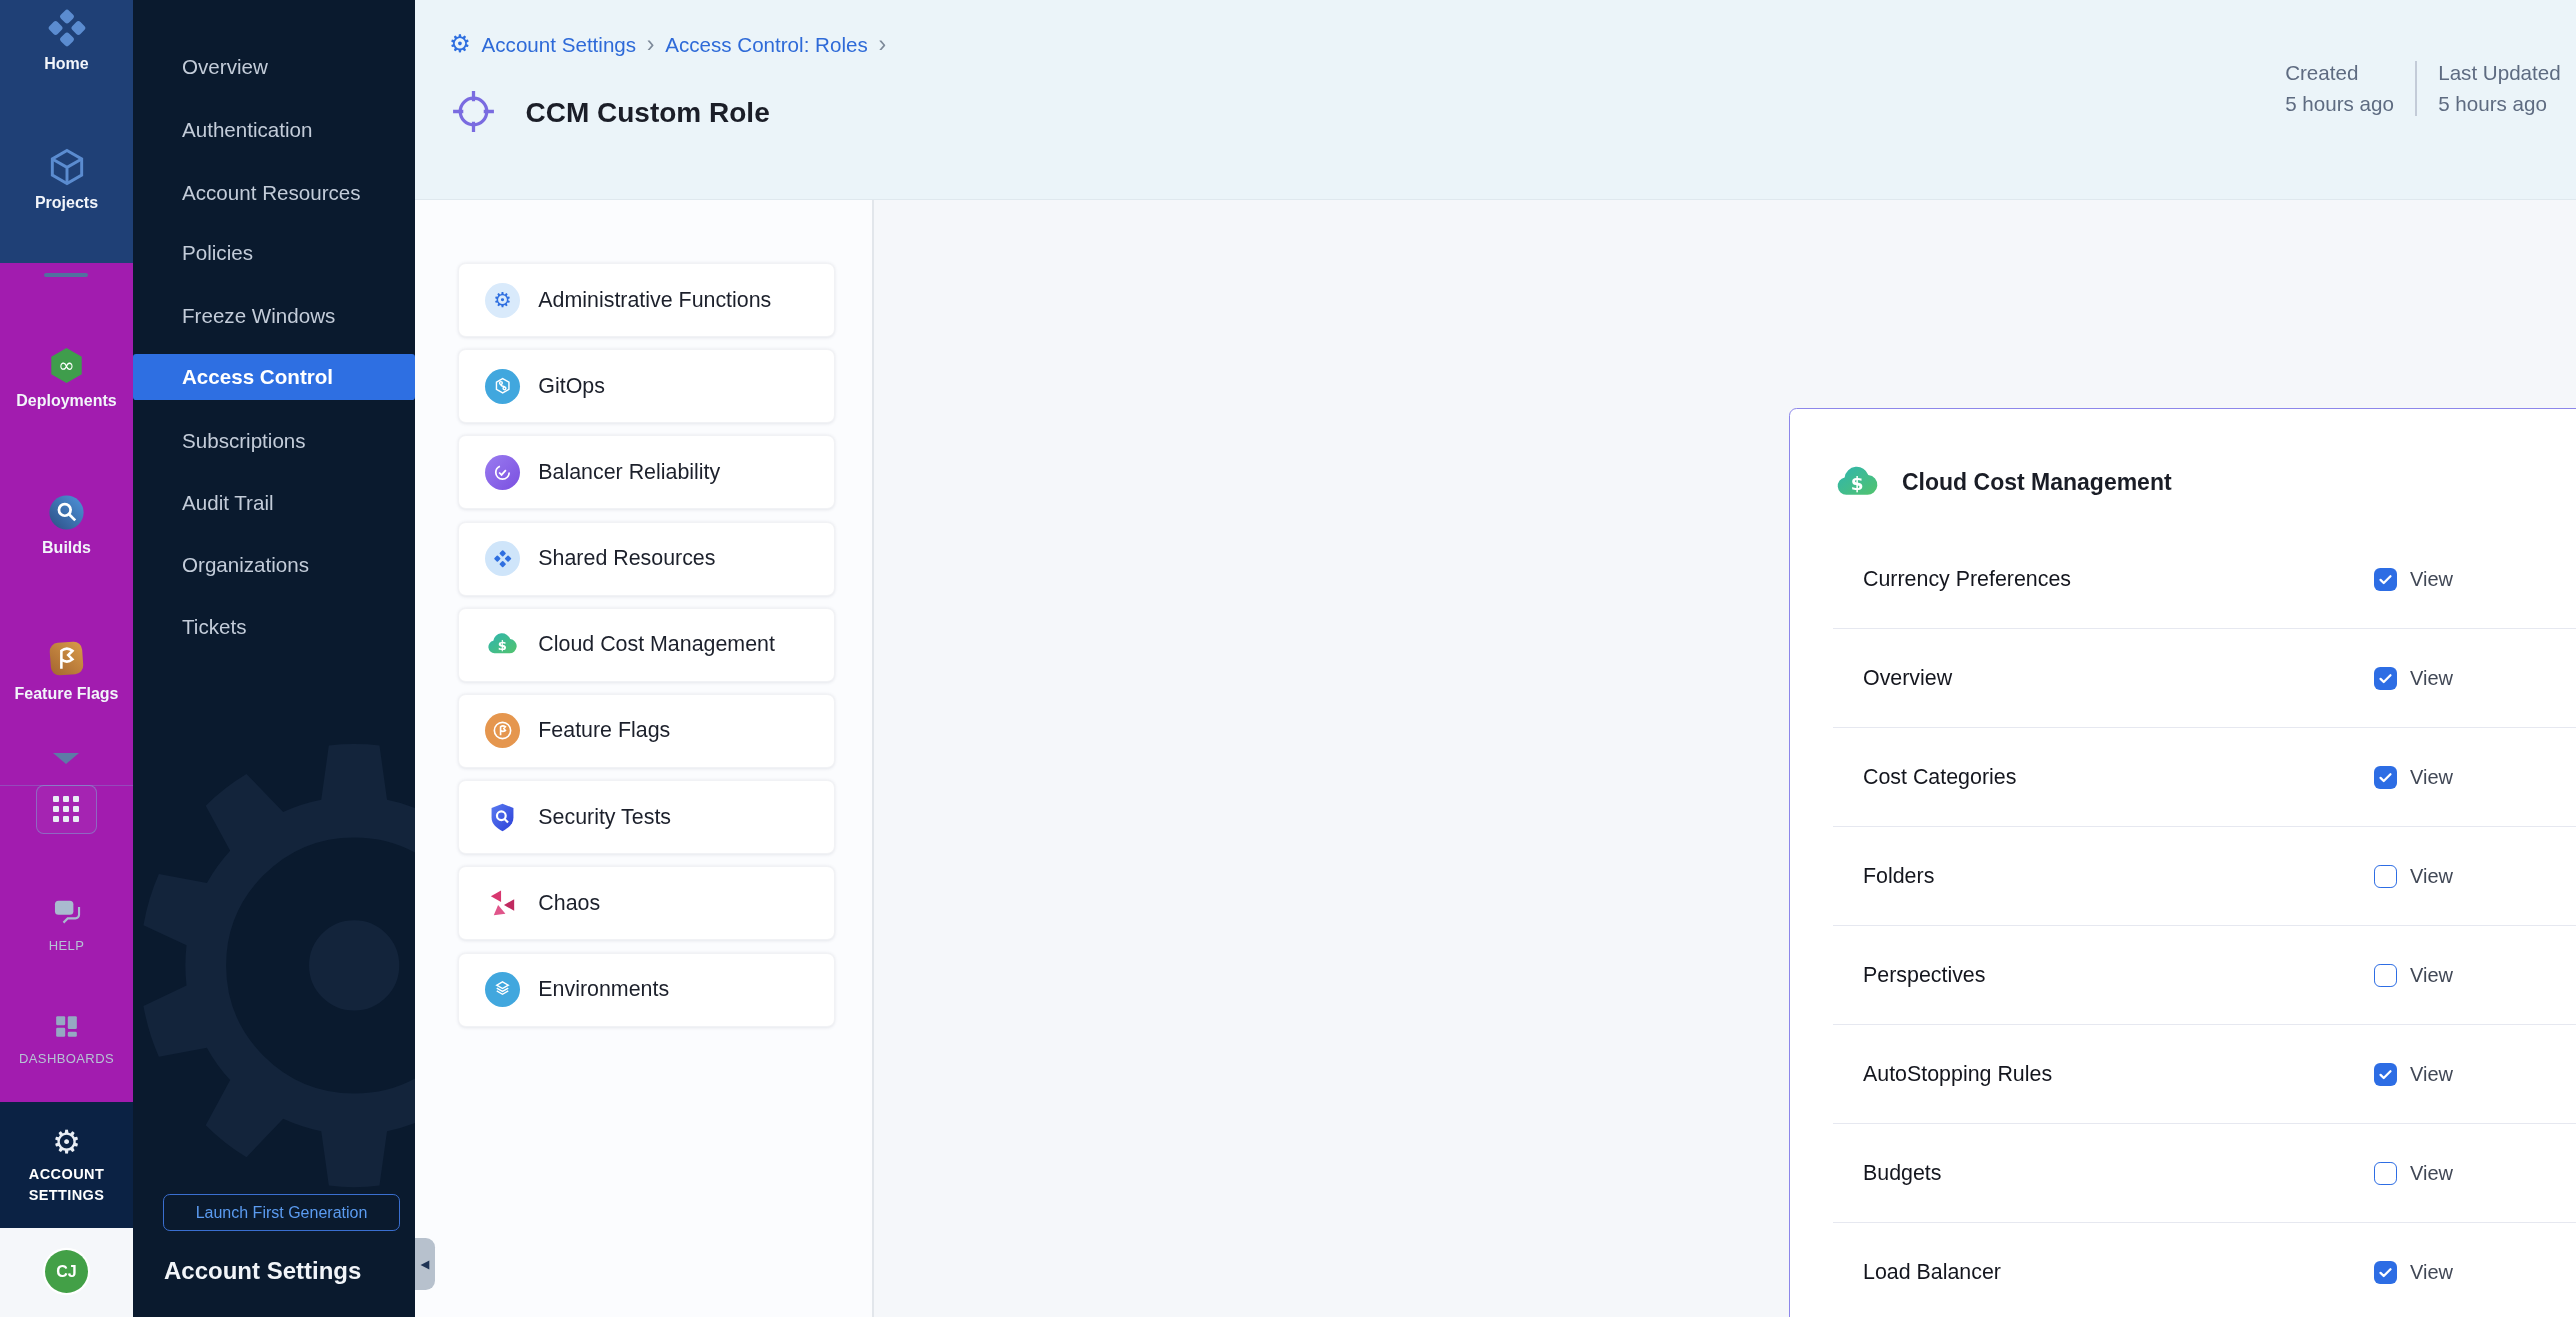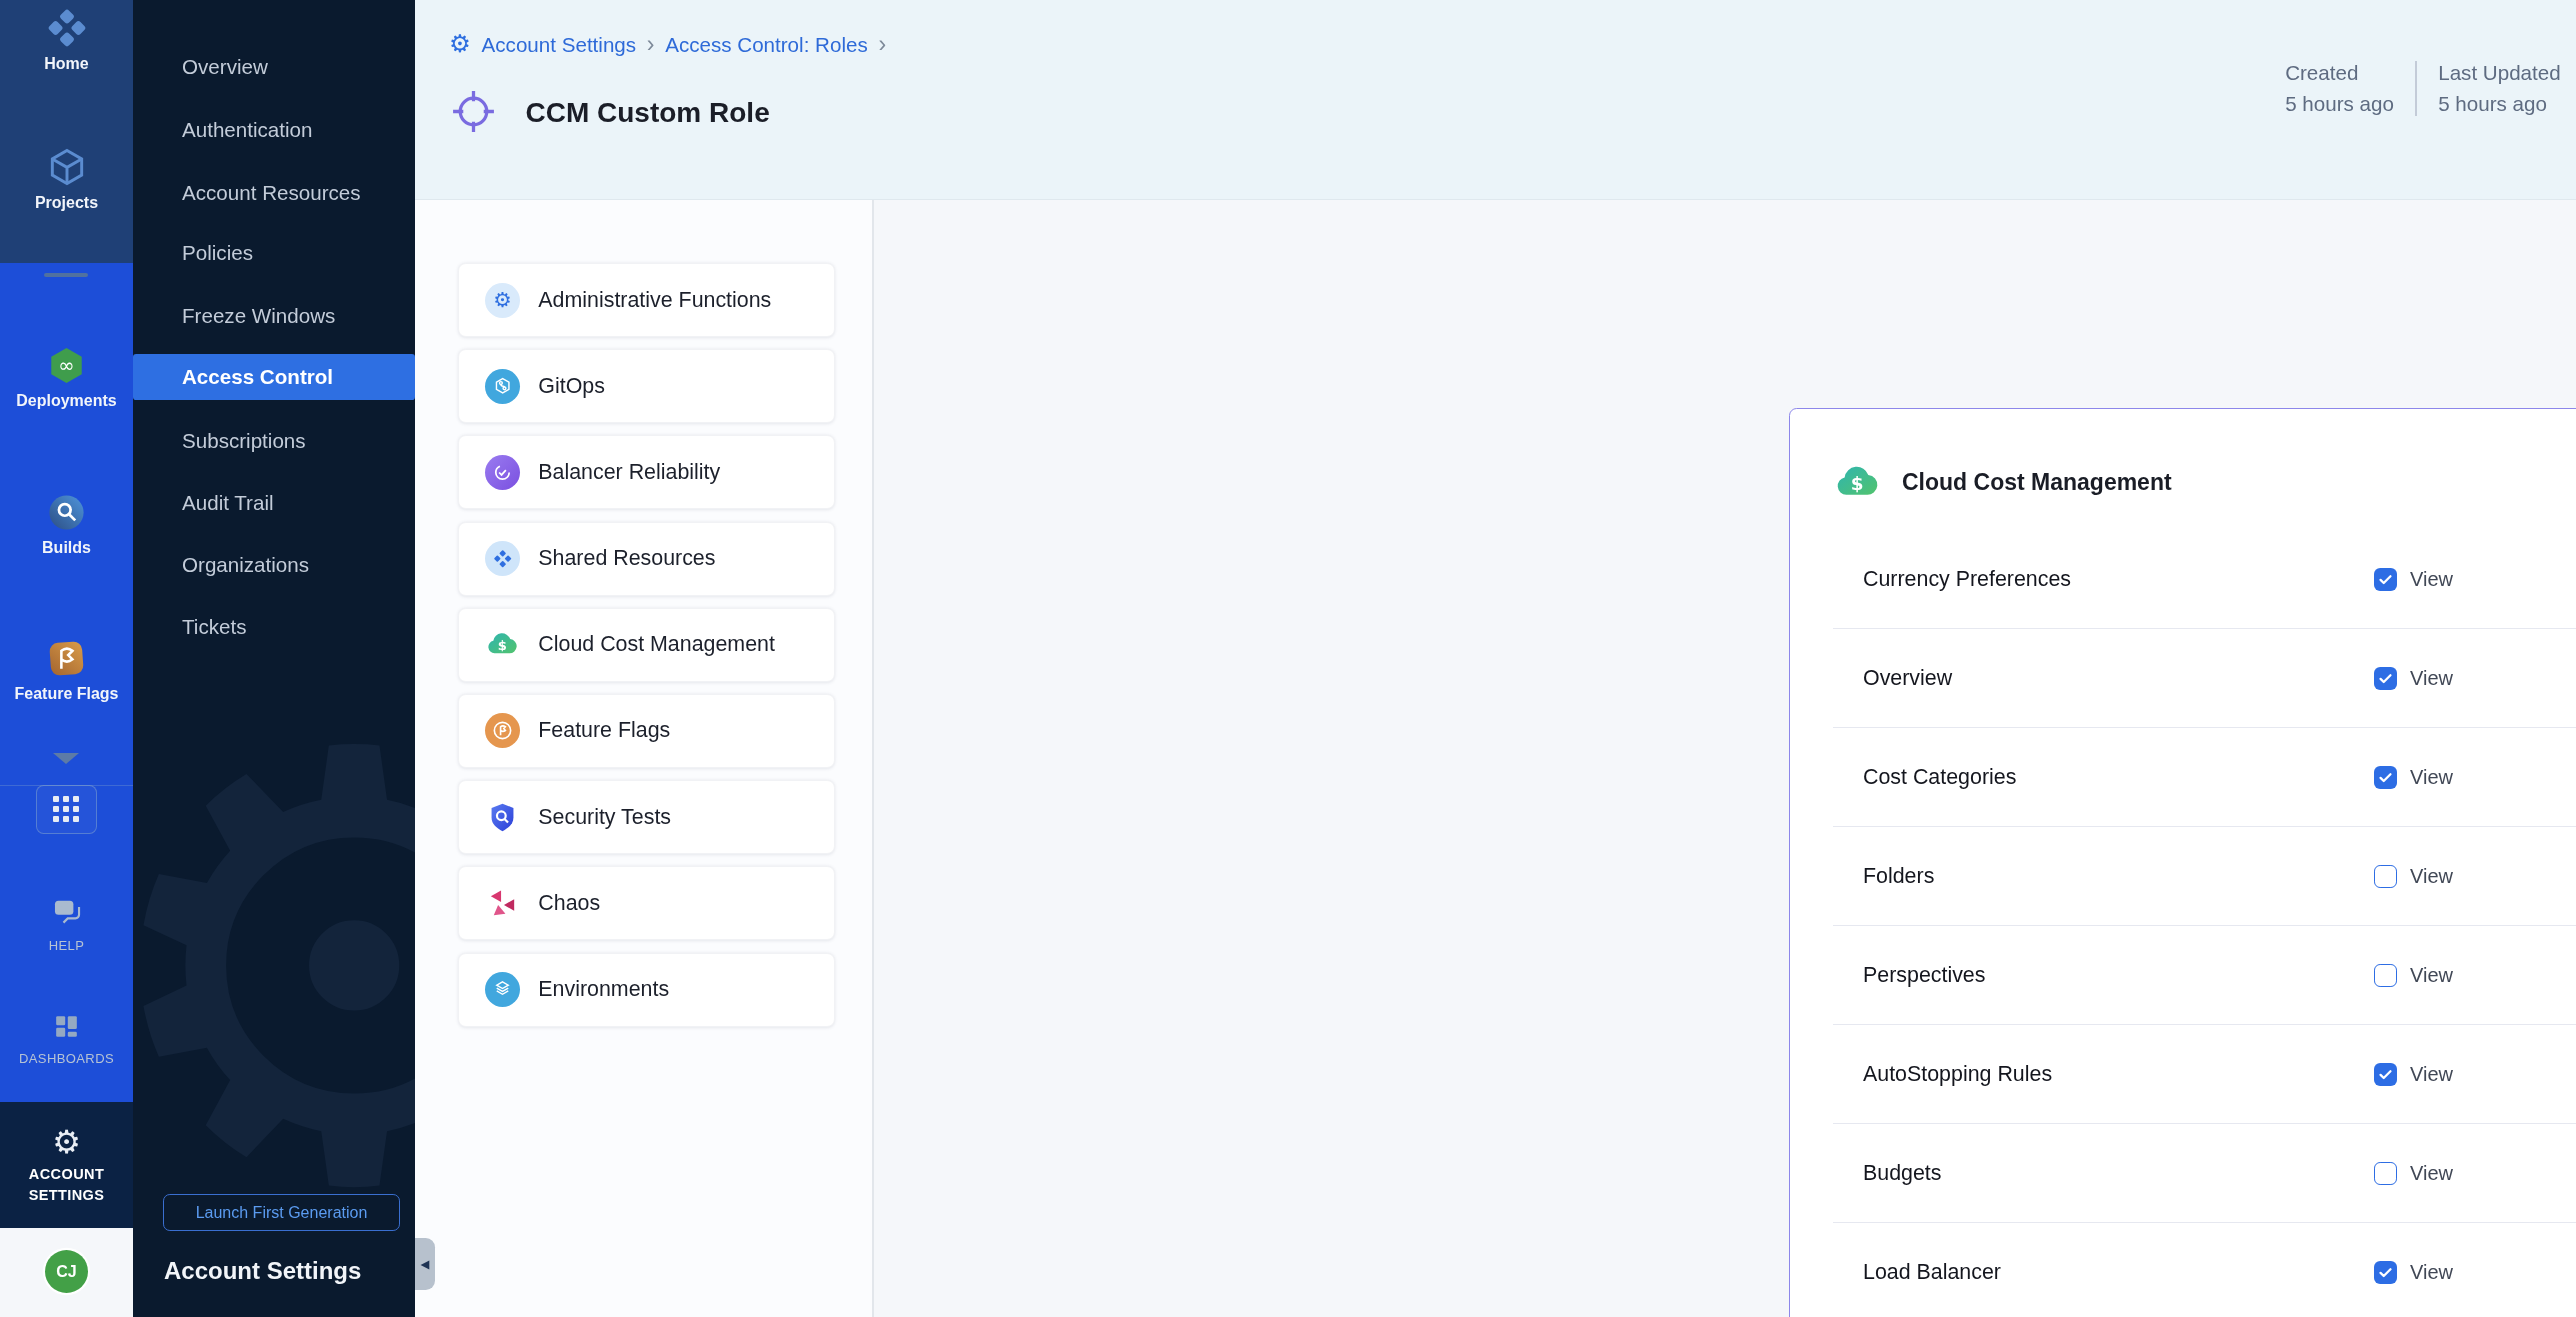--- a/index.html
+++ b/index.html
@@ -1,20 +1,20 @@
 <!DOCTYPE html>
 <html style="font-size:12.2px"><head>
 <meta charset="utf-8">
 <style>
   * { margin:0; padding:0; box-sizing:border-box; }
   html,body { width:2576px; height:1318px; font-family:"Liberation Sans", sans-serif; }
   body { position:relative; overflow:hidden; background:#f5f7fa; }
 
   
-  #rail { position:absolute; left:0; top:0; width:133px; height:1109px; background:#1d4ed8; z-index:30; }
+  #rail { position:absolute; left:0; top:0; width:133px; height:1109px; background:#a21caf; z-index:30; }
   #rail .rail-top-section { position:absolute; left:0; top:0; width:133px; height:263px; background:#1f4076; }
   .rail-module { position:absolute; width:133px; display:flex; flex-direction:column; align-items:center; gap:5.3px; }
   .rail-module .micon { width:44px; height:44px; display:flex; align-items:center; justify-content:center; }
   .rail-module .mlabel { color:#f2f5fa; font-size:16px; font-weight:700; text-align:center; line-height:18.3px; }
   .rail-dash { position:absolute; left:44px; top:273px; width:44px; height:3.8px; border-radius:2.3px; background:#51719f; }
   .rail-chevron { position:absolute; left:53px; top:753px; width:0; height:0; border-left:13.8px solid transparent; border-right:13.8px solid transparent; border-top:11.5px solid #5d7ba6; }
   .rail-line { position:absolute; left:0; top:785px; width:133px; height:0.8px; background:rgba(125,160,205,.35); }
   .module-grid-btn { position:absolute; left:36px; top:785px; width:61px; height:49px; border:1.5px solid rgba(125,160,205,.55); border-radius:7.6px; background:rgba(255,255,255,.04); display:flex; align-items:center; justify-content:center; }
   .grid9 { width:27.5px; height:27.5px; display:grid; grid-template-columns:repeat(3,6.1px); grid-template-rows:repeat(3,6.1px); gap:3.8px; }
   .grid9 span { background:#e8edf4; border-radius:1.1px; }

